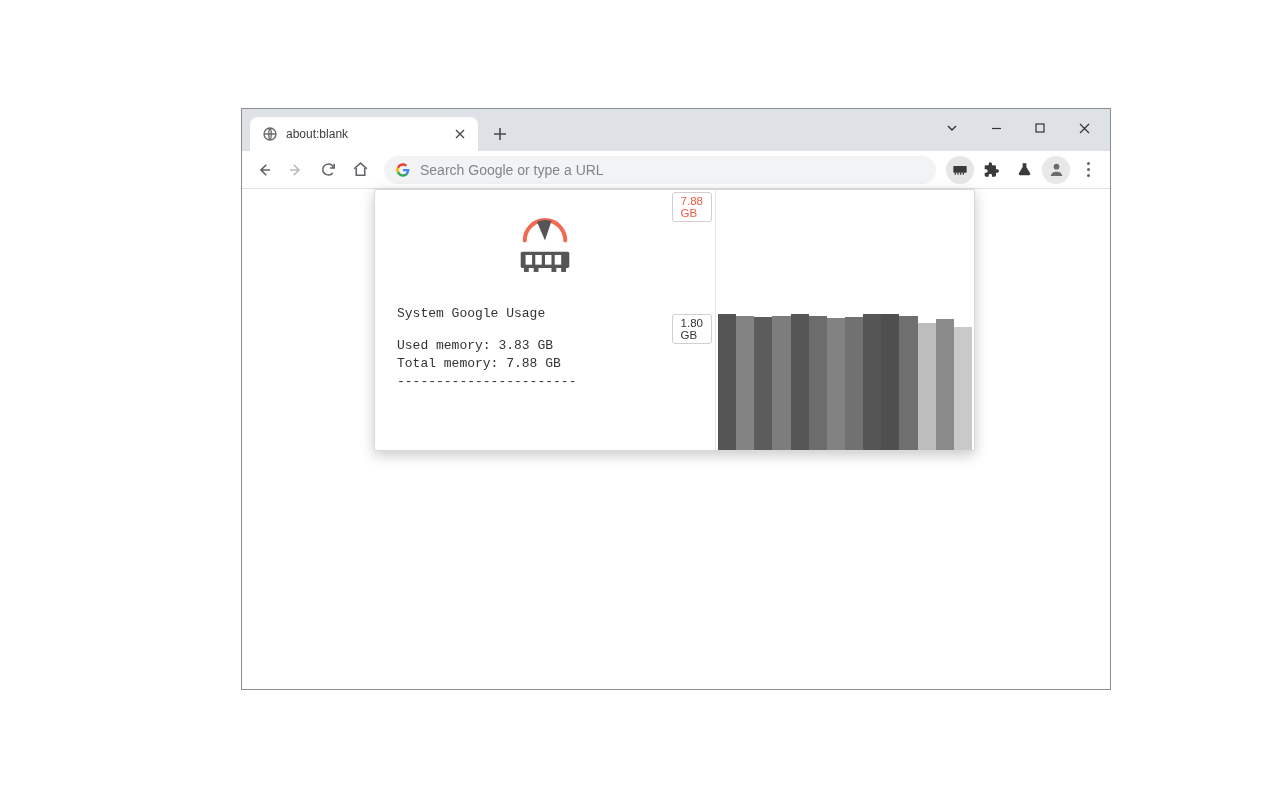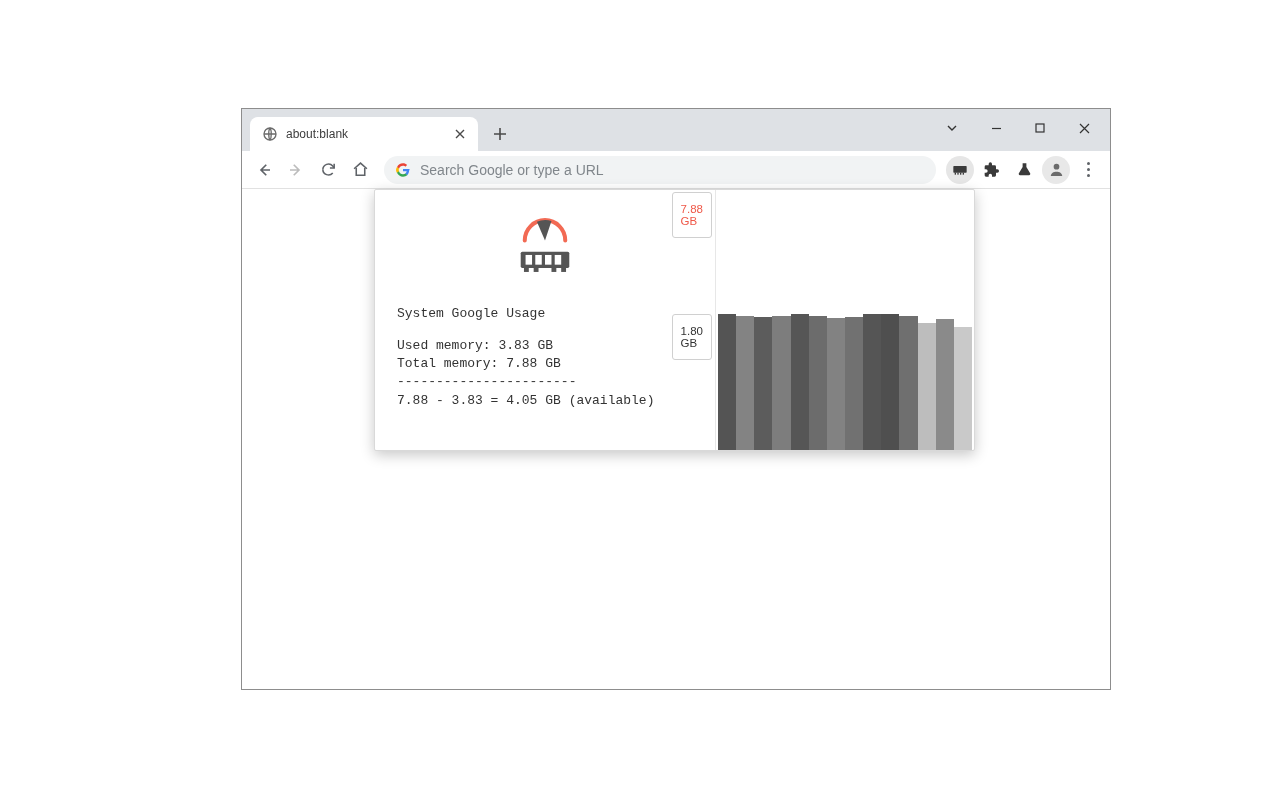--- a/index.html
+++ b/index.html
@@ -154,21 +154,21 @@
     position: relative;
     border-left: 1px solid #e7e7e7;
   }
   .y-label {
     position: absolute;
     right: 262px;
     font-size: 11.5px;
     color: #333;
     border: 1px solid #d0d0d0;
     border-radius: 3px;
-    padding: 10px 8px;
+    padding: 2px 8px;
     background: #fff;
   }
   .y-label.max { top: 2px; color: #ef5949; }
   .y-label.cur { top: 124px; }
   .chart {
     position: absolute;
     left: 2px; right: 2px; bottom: 0;
     height: 256px;
     display: flex;
     align-items: flex-end;
@@ -315,21 +315,20 @@
             <rect x="14" y="74" width="6" height="5" fill="#555"></rect>
             <rect x="26" y="74" width="6" height="5" fill="#555"></rect>
             <rect x="48" y="74" width="6" height="5" fill="#555"></rect>
             <rect x="60" y="74" width="6" height="5" fill="#555"></rect>
           </svg>
         </div>
         <div class="popup-title">System Google Usage</div>
         <div class="popup-text">Used memory: 3.83 GB</div>
         <div class="popup-text">Total memory: 7.88 GB</div>
         <div class="popup-text">-----------------------</div>
-        <div class="popup-text">7.88 - 3.83 = 4.05 GB (available)</div>
       </div>
       <div class="popup-right">
         <div class="y-label max">7.88 GB</div>
         <div class="y-label cur">1.80 GB</div>
         <div class="chart" id="chart">
             <div class="bar" style="height: 53.0457%; background: rgb(84, 84, 84);"></div>
             <div class="bar" style="height: 52.2843%; background: rgb(131, 131, 131);"></div>
             <div class="bar" style="height: 52.0305%; background: rgb(92, 92, 92);"></div>
             <div class="bar" style="height: 52.2843%; background: rgb(125, 125, 125);"></div>
             <div class="bar" style="height: 53.2995%; background: rgb(86, 86, 86);"></div>

